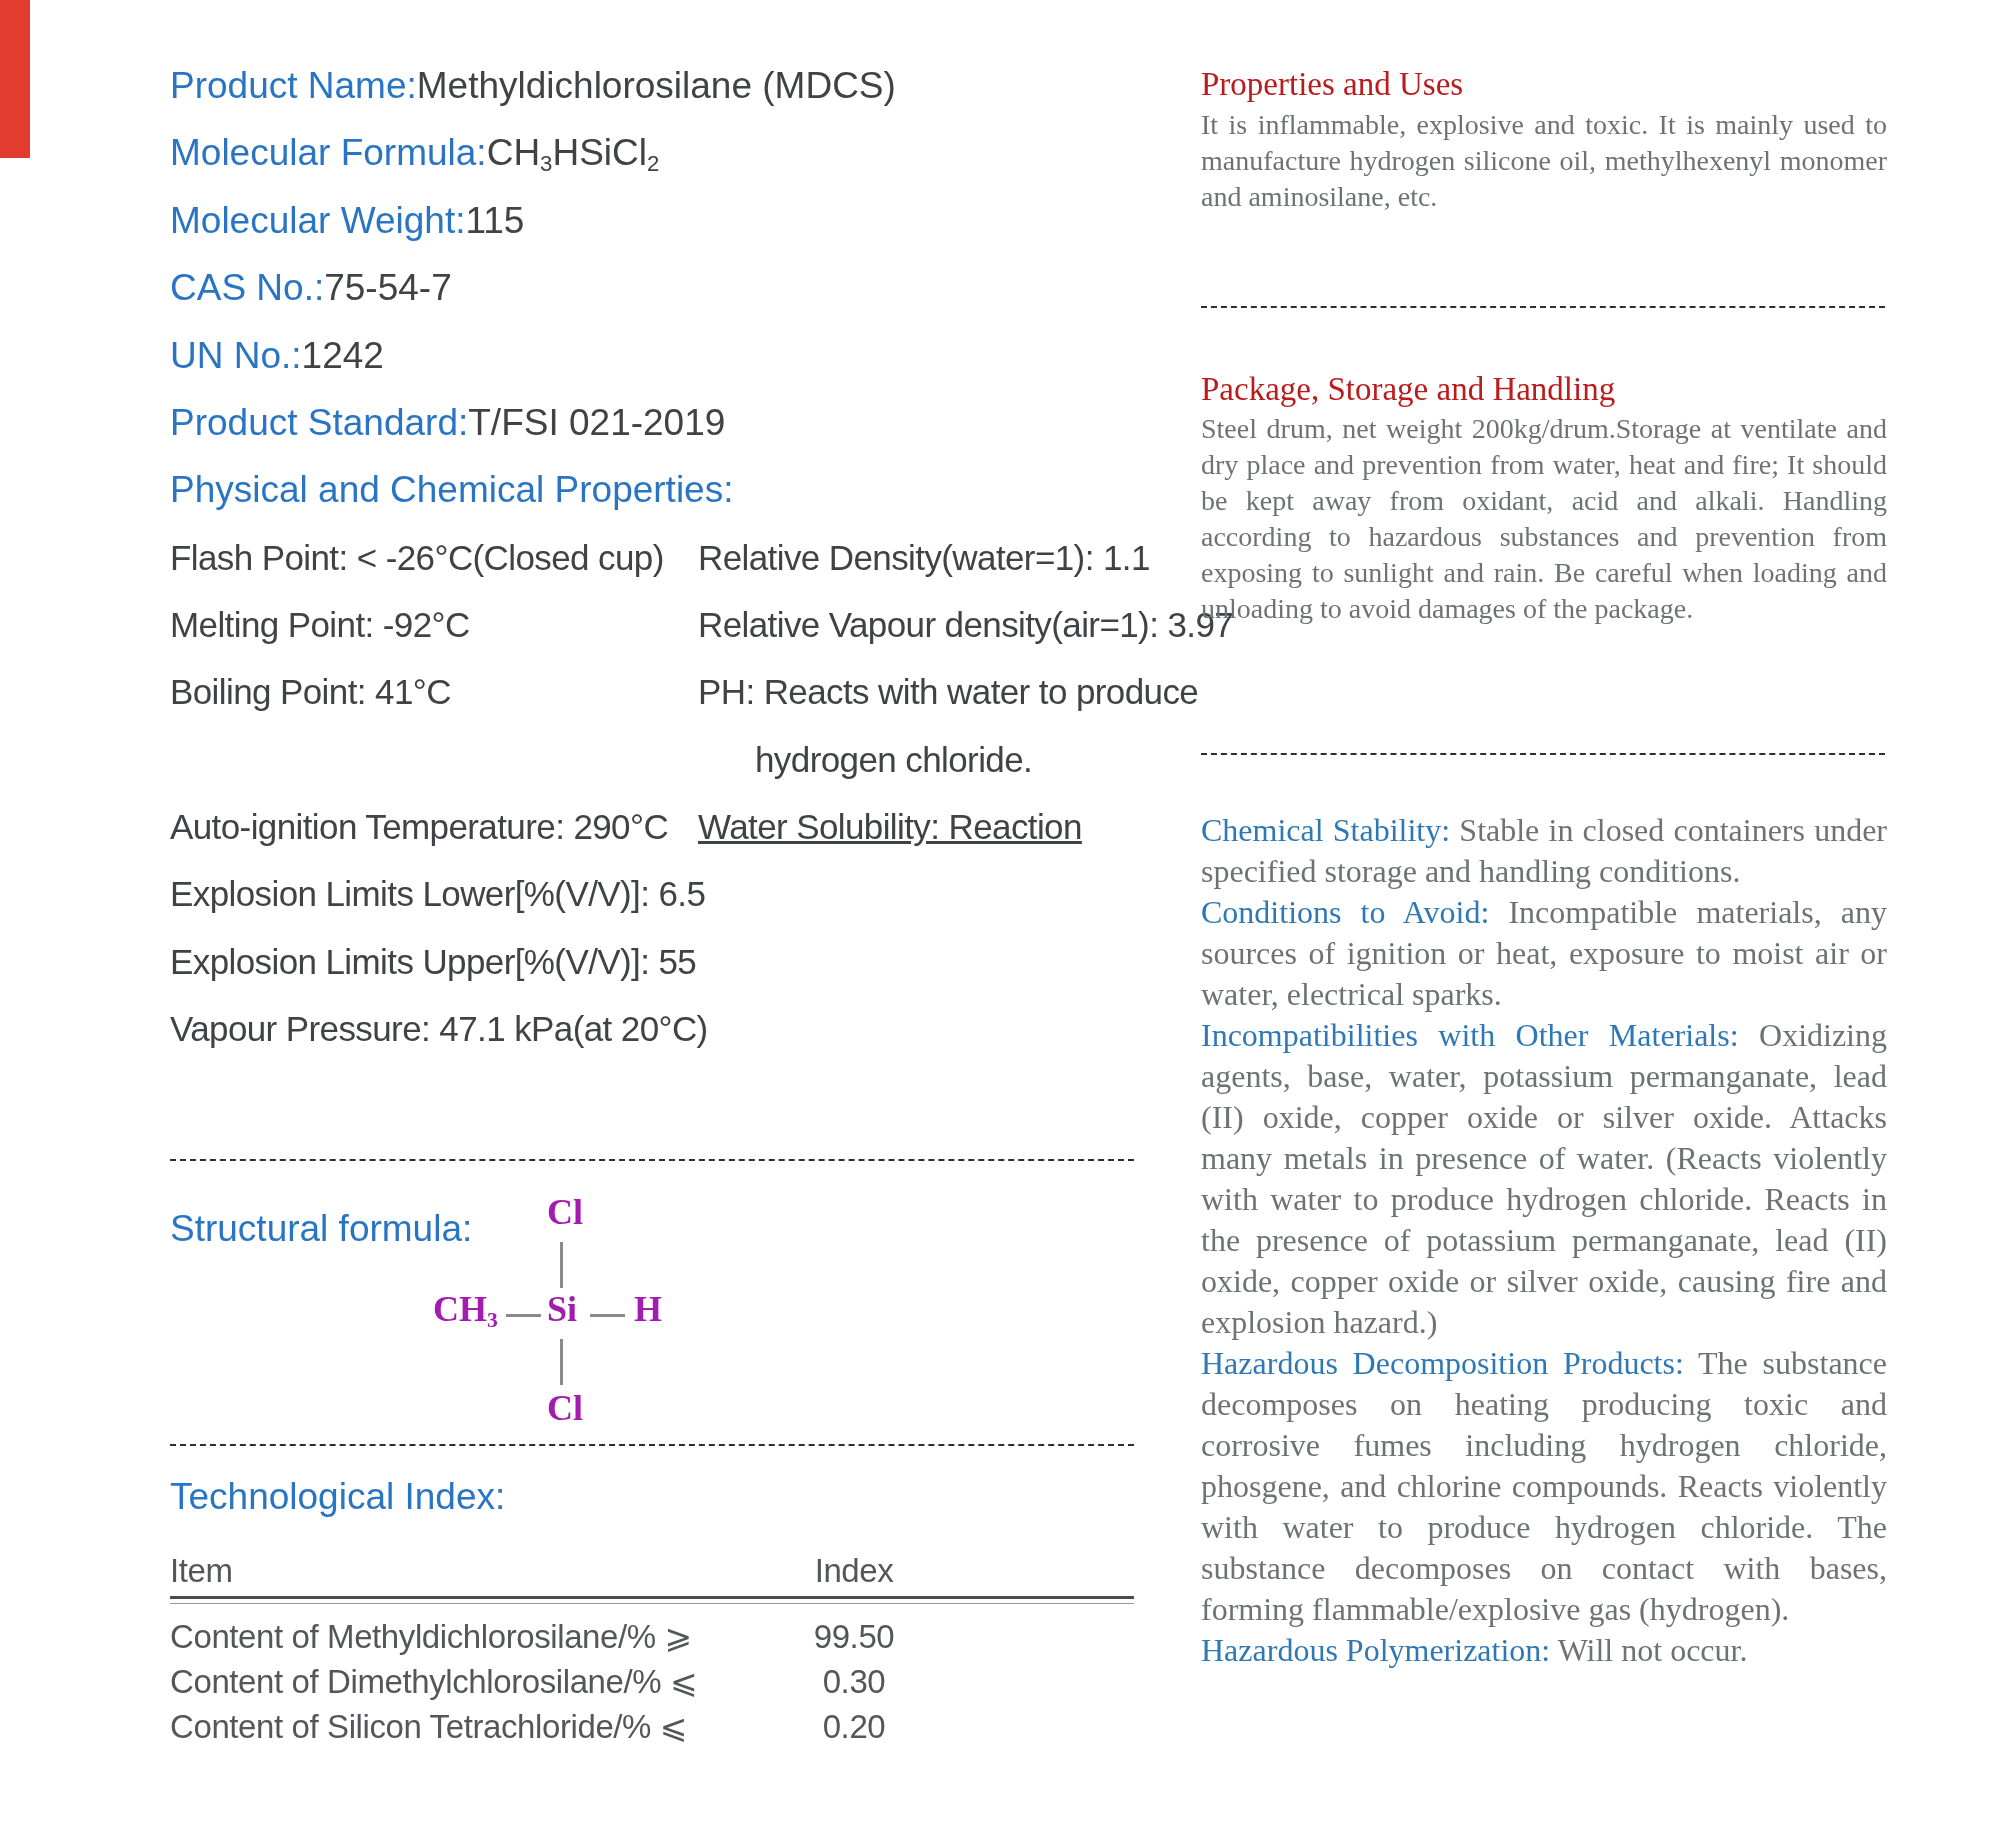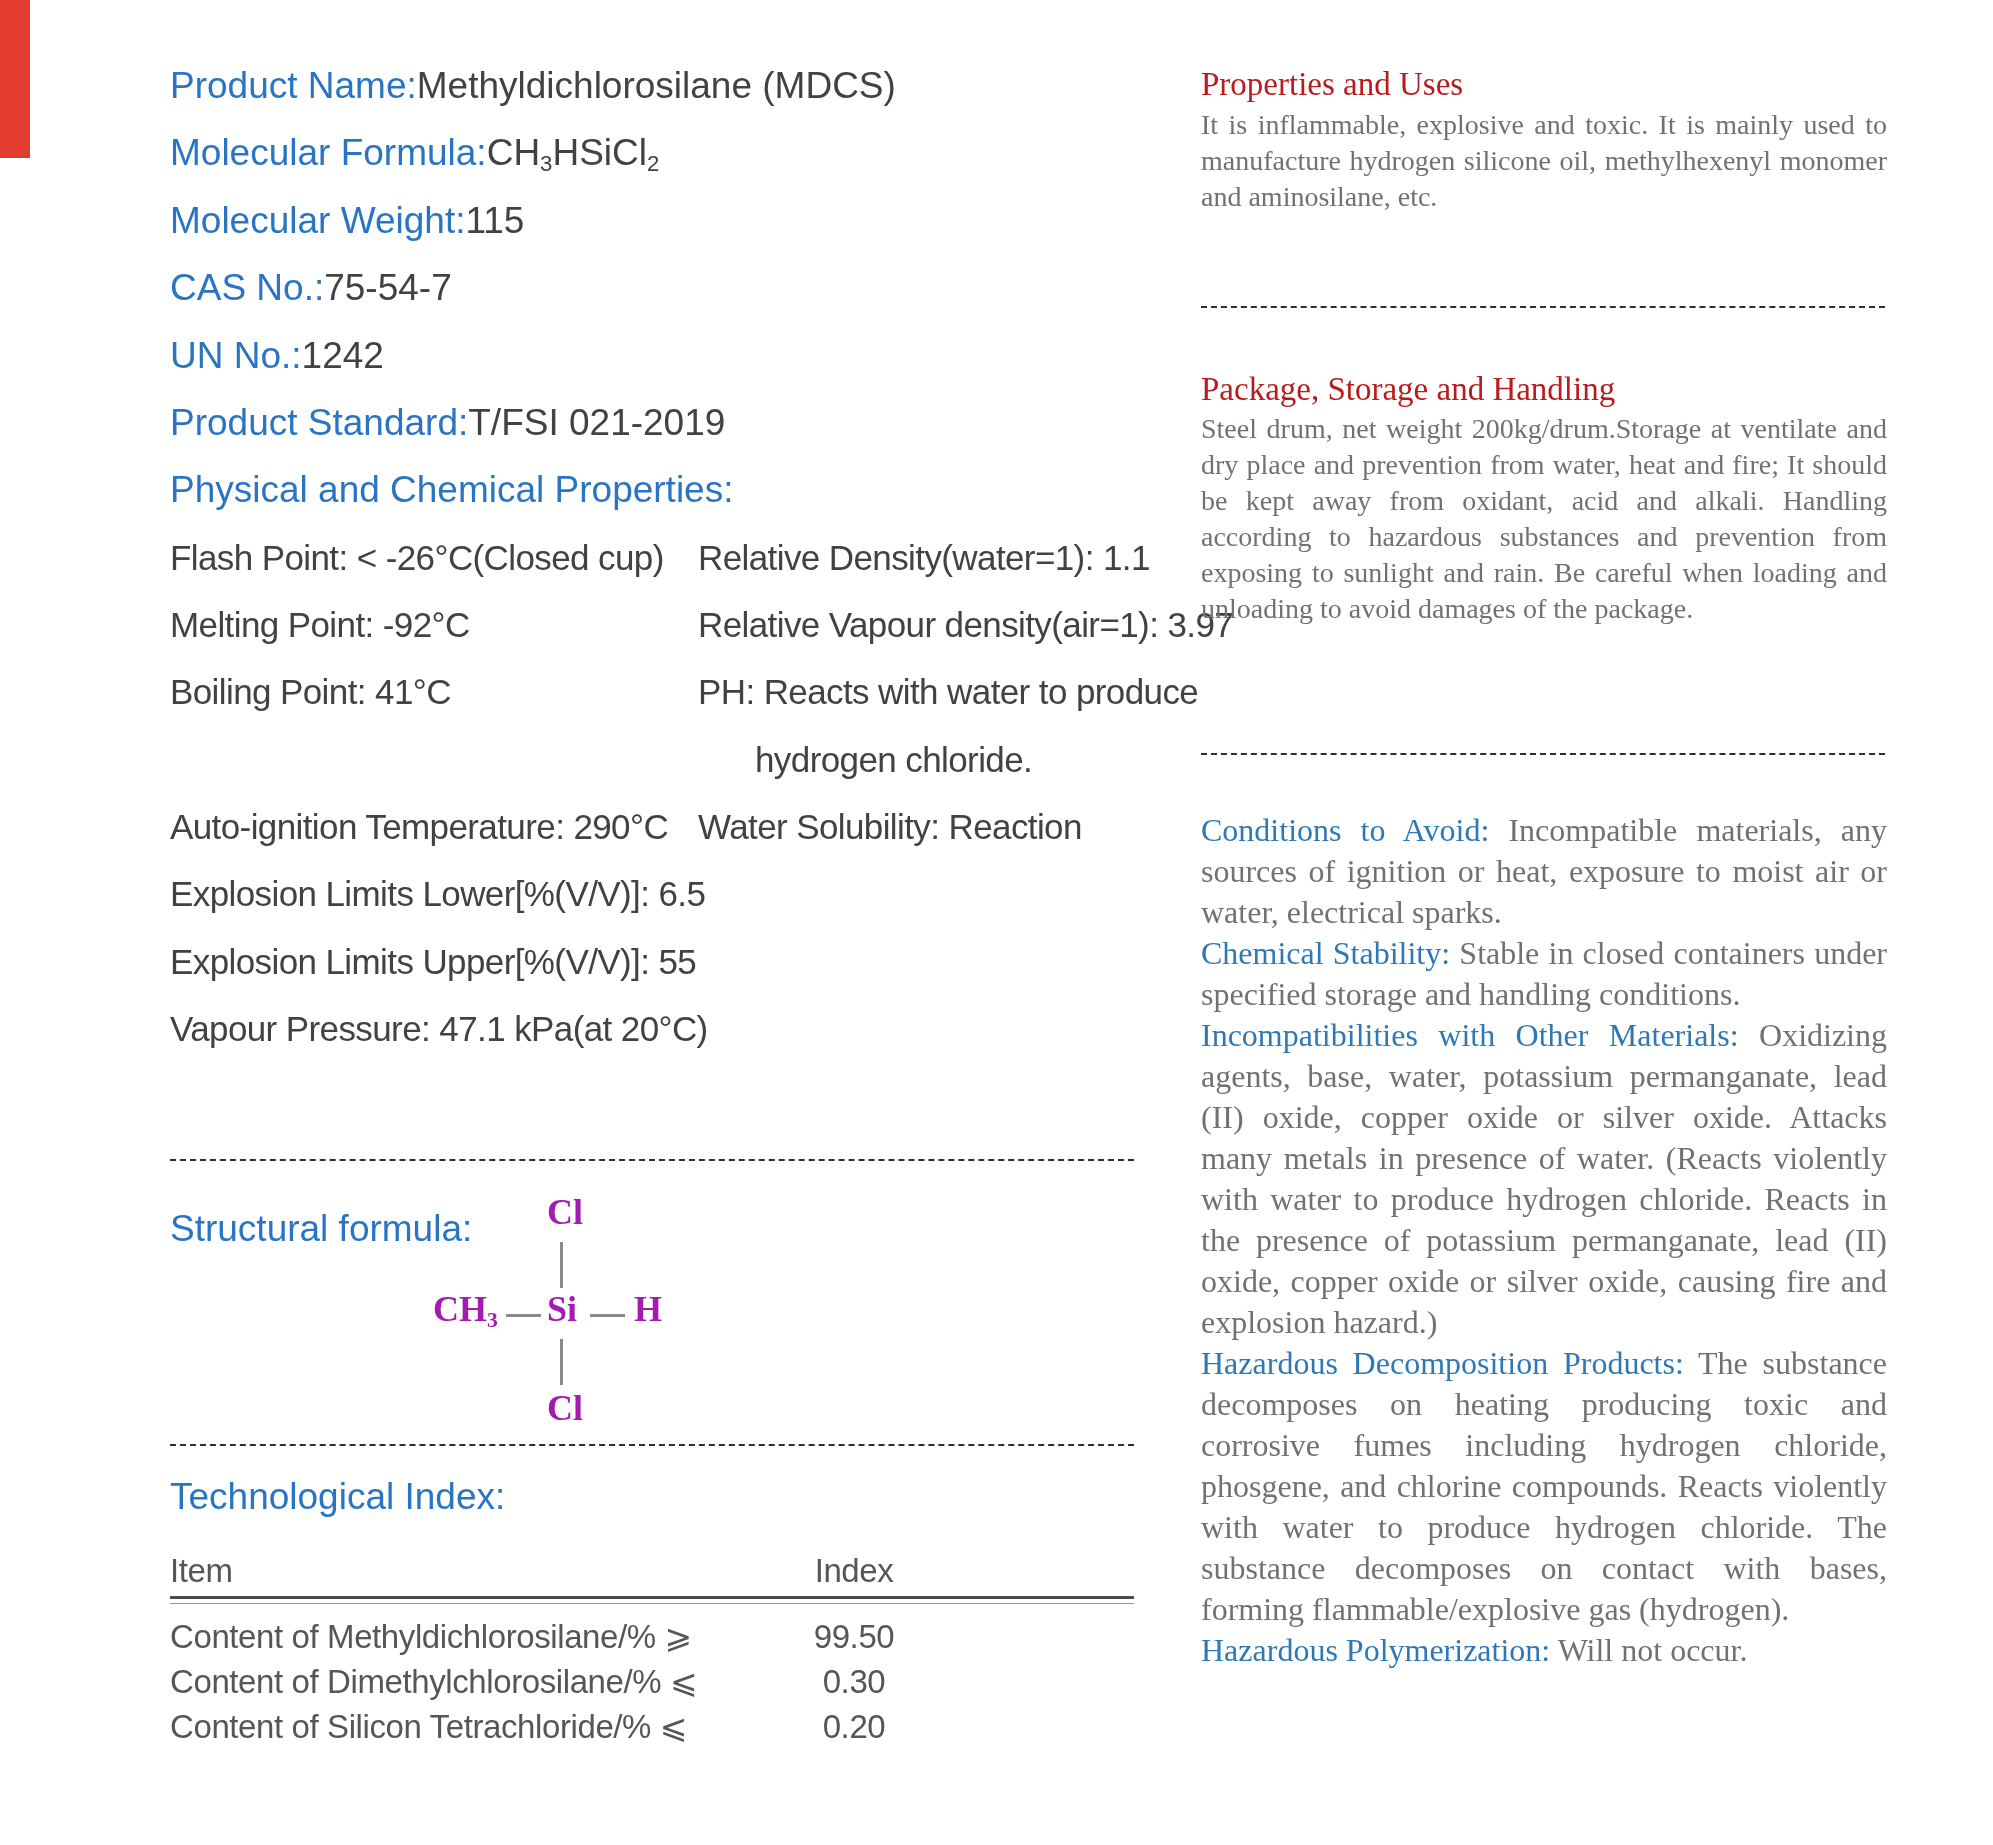--- a/index.html
+++ b/index.html
@@ -61,21 +61,21 @@
       <div class="line small" style="top: 803px; text-align: right;">Auto-ignition Temperature: 290°C</div>
       <div class="line small" style="top: 870px;">Explosion Limits Lower[%(V/V)]: 6.5</div>
       <div class="line small" style="top: 938px;">Explosion Limits Upper[%(V/V)]: 55</div>
       <div class="line small" style="top: 1005px;">Vapour Pressure: 47.1 kPa(at 20°C)</div>
     </section>
   <section id="propsC2">
       <div class="line small" style="top: 534px; left: 698px;">Relative Density(water=1): 1.1</div>
       <div class="line small" style="top: 601px; left: 698px;">Relative Vapour density(air=1): 3.97</div>
       <div class="line small" style="top: 668px; left: 698px;">PH: Reacts with water to produce</div>
       <div class="line small" style="top: 736px; left: 755px;">hydrogen chloride.</div>
-      <div class="line small" style="top: 803px; left: 698px;">Water Solubility: Reaction</div>
+      <div class="line small" style="top: 803px; left: 698px; text-decoration: underline;">Water Solubility: Reaction</div>
     </section>
 
 
   <div class="dash dash-left" style="top:1159px"></div>
 
   <div class="line lbl" style="top:1205px">Structural formula:</div>
 
   <div>
     <span class="sf" style="left:547px;top:1194px">Cl</span>
     <span class="bond bond-v" style="left:560px;top:1242px;height:46px"></span>
@@ -111,22 +111,22 @@
         </div>
       </section>
   </div>
 
   <section id="rightCol">
       <div class="rc-h" style="top: 64px;">Properties and Uses</div>
       <div class="rc-p" style="top: 107px;">It is inflammable, explosive and toxic. It is mainly used to manufacture hydrogen silicone oil, methylhexenyl monomer and aminosilane, etc.</div>
       <div class="rc-h" style="top: 369px;">Package, Storage and Handling</div>
       <div class="rc-p" style="top: 411px;">Steel drum, net weight 200kg/drum.Storage at ventilate and dry place and prevention from water, heat and fire; It should be kept away from oxidant, acid and alkali. Handling according to hazardous substances and prevention from exposing to sunlight and rain. Be careful when loading and unloading to avoid damages of the package.</div>
       <div class="rc-block" style="top: 810px;">
+        <p><span class="head">Chemical Stability:</span> Stable in closed containers under specified storage and handling conditions.</p>
         <p><span class="head">Conditions to Avoid:</span> Incompatible materials, any sources of ignition or heat, exposure to moist air or water, electrical sparks.</p>
-        <p><span class="head">Chemical Stability:</span> Stable in closed containers under specified storage and handling conditions.</p>
         <p><span class="head">Incompatibilities with Other Materials:</span> Oxidizing agents, base, water, potassium permanganate, lead (II) oxide, copper oxide or silver oxide. Attacks many metals in presence of water. (Reacts violently with water to produce hydrogen chloride. Reacts in the presence of potassium permanganate, lead (II) oxide, copper oxide or silver oxide, causing fire and explosion hazard.)</p>
         <p><span class="head">Hazardous Decomposition Products:</span> The substance decomposes on heating producing toxic and corrosive fumes including hydrogen chloride, phosgene, and chlorine compounds. Reacts violently with water to produce hydrogen chloride. The substance decomposes on contact with bases, forming flammable/explosive gas (hydrogen).</p>
         <p><span class="head">Hazardous Polymerization:</span> Will not occur.</p>
       </div>
     </section>
   <div class="dash dash-right" style="top:306px"></div>
   <div class="dash dash-right" style="top:753px"></div>
 </div>
 
 

